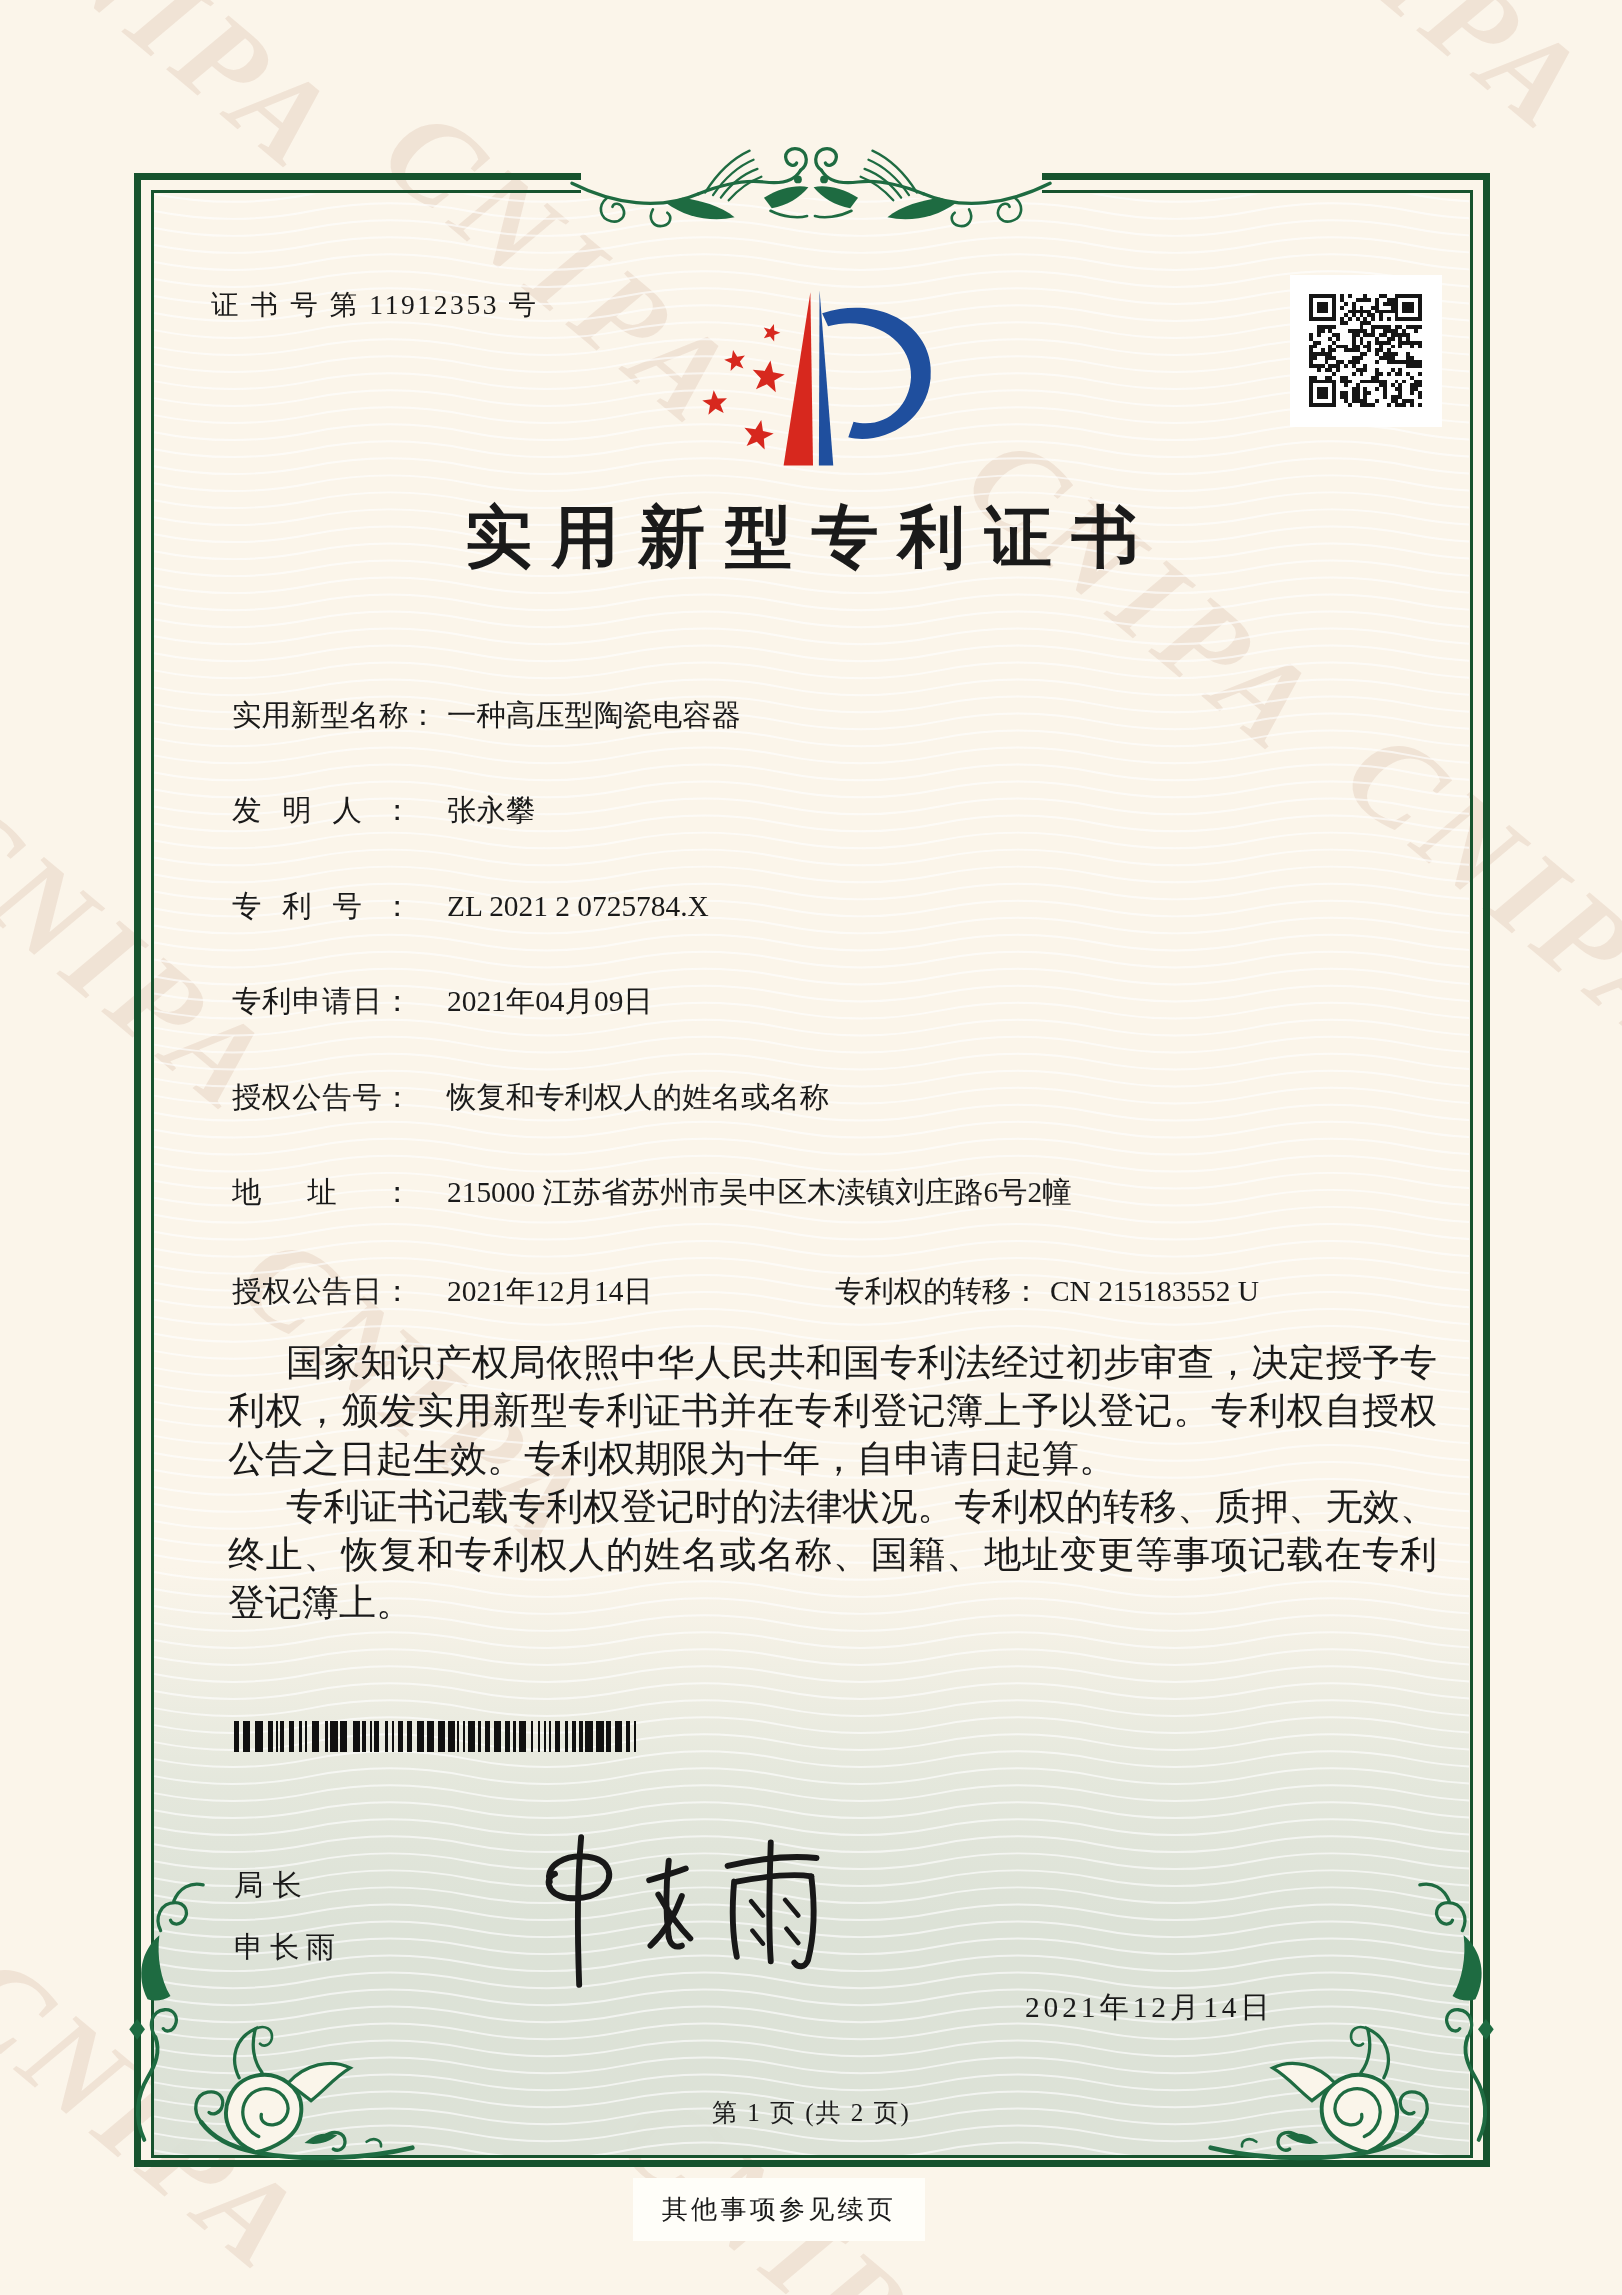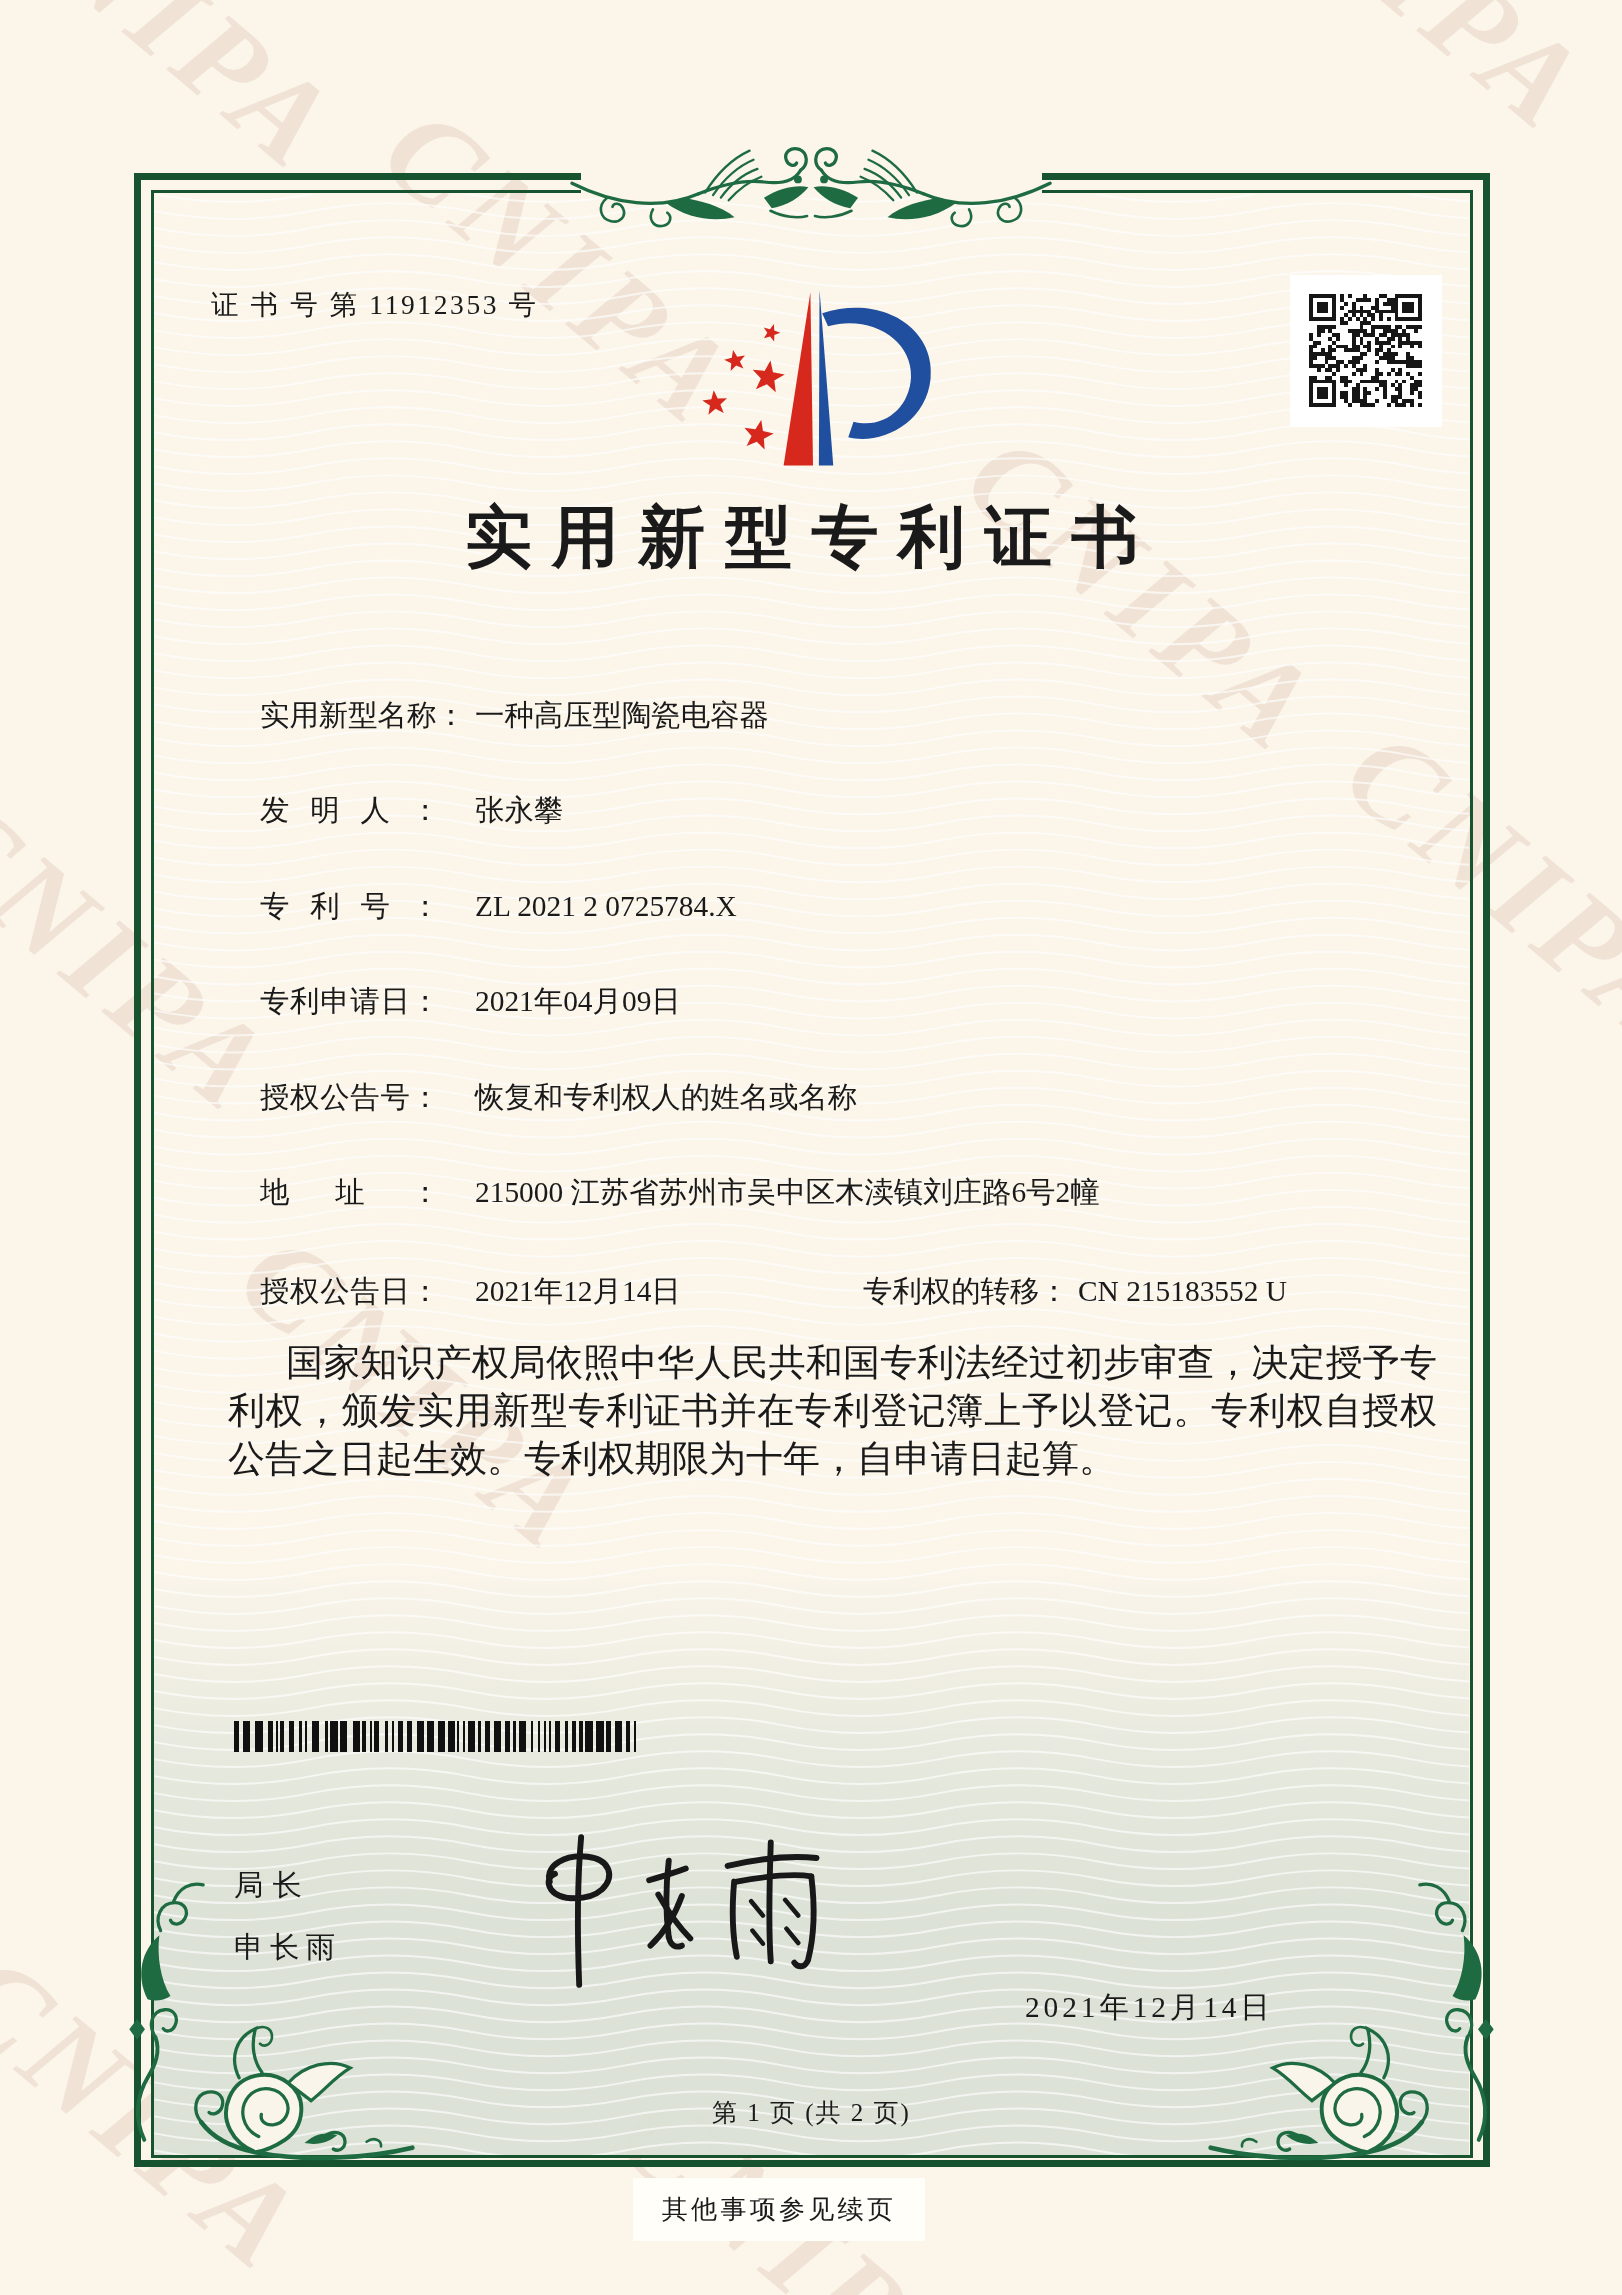--- a/index.html
+++ b/index.html
@@ -44,21 +44,21 @@
     left:581px;top:168px;width:461px;height:30px;
     background:#fbf5ea;z-index:5;
   }
   .ornament{z-index:6;}
   .content{z-index:7;}
   
   #cert-no{left:211px;top:287px;font-size:27.5px;letter-spacing:2.6px;}
   #title{left:0;top:492px;width:100%;text-align:center;
     font-size:67px;font-weight:bold;letter-spacing:19.6px;}
   .field-row{left:232px;font-size:29.4px;white-space:nowrap;}
-  .field-label{display:inline-block;width:180px;text-align:justify;text-align-last:justify;margin-left:28px;}
+  .field-label{display:inline-block;width:180px;text-align:justify;text-align-last:justify;}
   .field-value{margin-left:35px;}
   .auth-pair2{position:absolute;left:603px;top:0;}
   #paragraphs{left:228px;top:1339px;width:1209px;font-size:37px;
     line-height:48px;text-align:justify;}
   #paragraphs p{margin:0;text-indent:58px;}
   
   #barcode{left:234px;top:1721px;width:419px;height:31px;display:flex;align-items:stretch;}
   #barcode i{display:block;background:#101010;}
   
   #qr-box{left:1290px;top:275px;width:152px;height:152px;background:#ffffff;z-index:7;}
@@ -1182,20 +1182,21 @@
 
 <div class="abs content field-row" style="top:1272px">
   <span class="field-label">授权公告日：</span><span class="field-value">2021年12月14日</span>
   <span class="auth-pair2">
     <span class="field-label">专利权的转移：</span><span class="field-value">CN 215183552 U</span>
   </span>
 </div>
 
 <div id="paragraphs" class="abs content">
   <p>国家知识产权局依照中华人民共和国专利法经过初步审查，决定授予专利权，颁发实用新型专利证书并在专利登记簿上予以登记。专利权自授权公告之日起生效。专利权期限为十年，自申请日起算。</p>
+  <p>专利证书记载专利权登记时的法律状况。专利权的转移、质押、无效、终止、恢复和专利权人的姓名或名称、国籍、地址变更等事项记载在专利登记簿上。</p>
 </div>
 
 <div id="barcode" class="abs content">
     <i style="width: 5.2px; margin-right: 3.9px;"></i>
     <i style="width: 7.2px; margin-right: 5.2px;"></i>
     <i style="width: 7.2px; margin-right: 5.2px;"></i>
     <i style="width: 5.2px; margin-right: 2.6px;"></i>
     <i style="width: 2px; margin-right: 2.6px;"></i>
     <i style="width: 3.3px; margin-right: 5.2px;"></i>
     <i style="width: 5.2px; margin-right: 5.2px;"></i>

